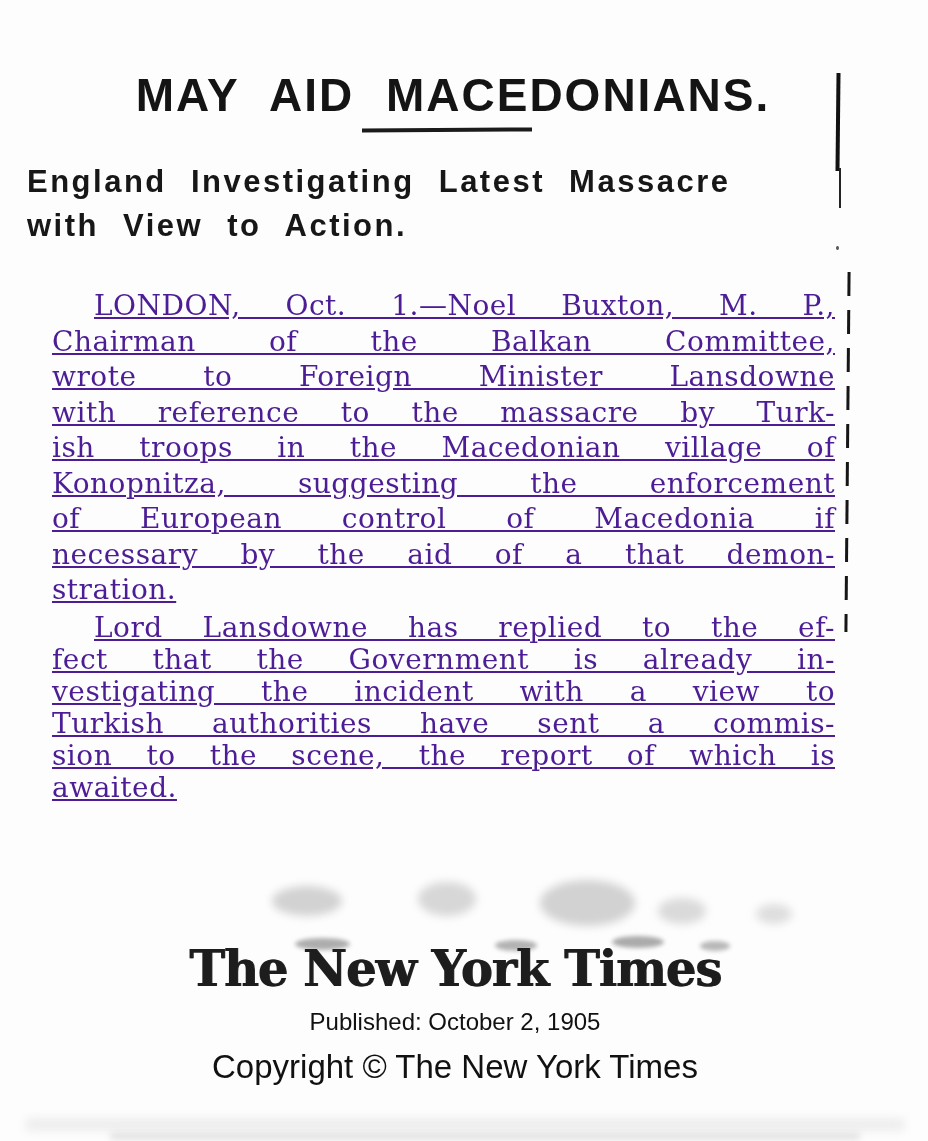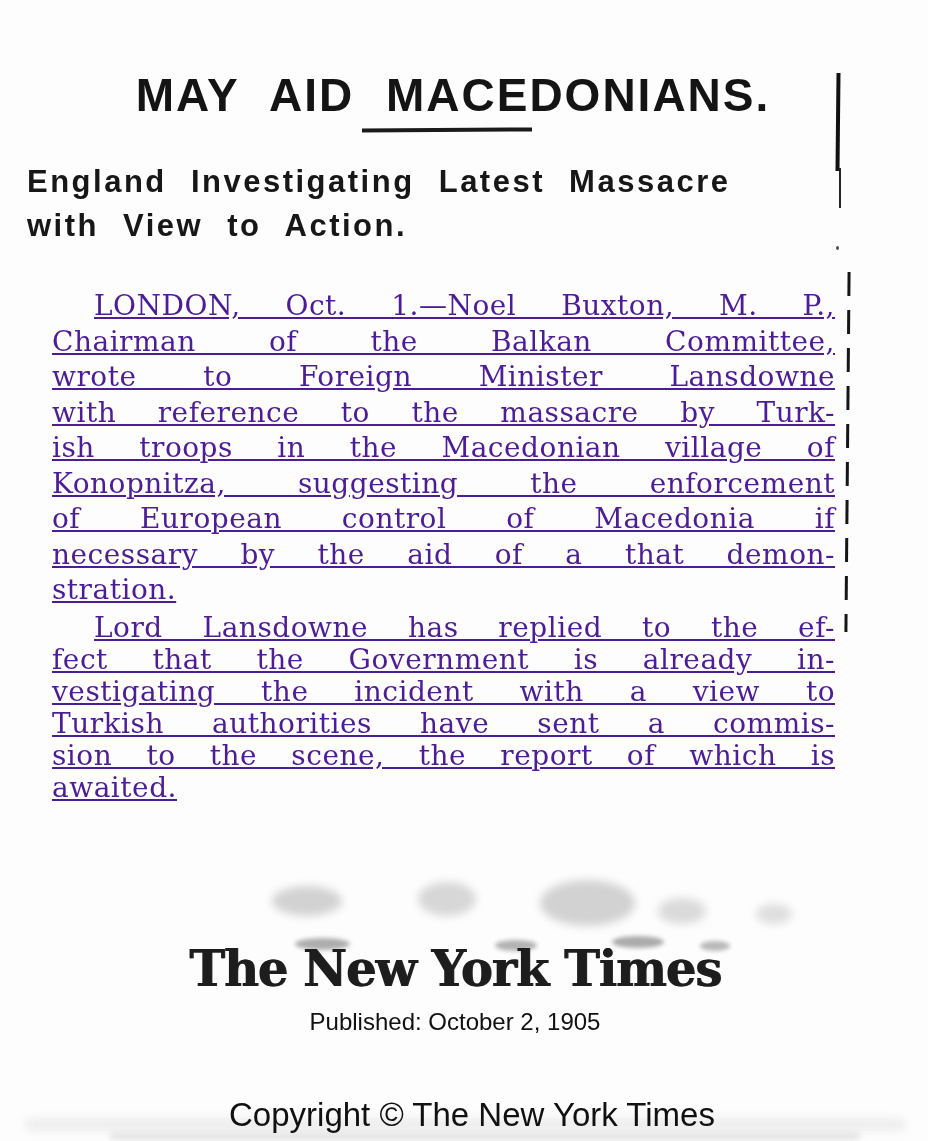--- a/index.html
+++ b/index.html
@@ -73,24 +73,24 @@
     text-shadow:1px 0 0 #2a2a2a;
     transform:scaleY(1.05);
   }
   .pub-line {
     position:absolute; top:1008px; left:0; width:910px;
     text-align:center;
     font-family:"Liberation Sans", sans-serif;
     font-size:24px; color:#111;
   }
   .copy-line {
-    position:absolute; top:1048px; left:17px; width:910px;
+    position:absolute; top:1048px; left:0; width:910px;
     text-align:center;
     font-family:"Liberation Sans", sans-serif;
-    font-size:33px; color:#111;margin-top:48px;
+    font-size:33px; color:#111;
   }
   
   .smudge { position:absolute; border-radius:50%; filter:blur(4px); }
   .s1 { left:272px; top:886px; width:70px; height:30px; background:#d2d2d2; }
   .s2 { left:418px; top:882px; width:58px; height:34px; background:#d7d7d7; }
   .s3 { left:540px; top:880px; width:95px; height:46px; background:#d2d2d2; }
   .s4 { left:658px; top:898px; width:48px; height:26px; background:#dadada; }
   .s5 { left:756px; top:904px; width:36px; height:20px; background:#dedede; }
   .s6 { left:295px; top:938px; width:55px; height:12px; background:#adadad; filter:blur(2px); }
   .s7 { left:495px; top:940px; width:42px; height:11px; background:#b2b2b2; filter:blur(2px); }

